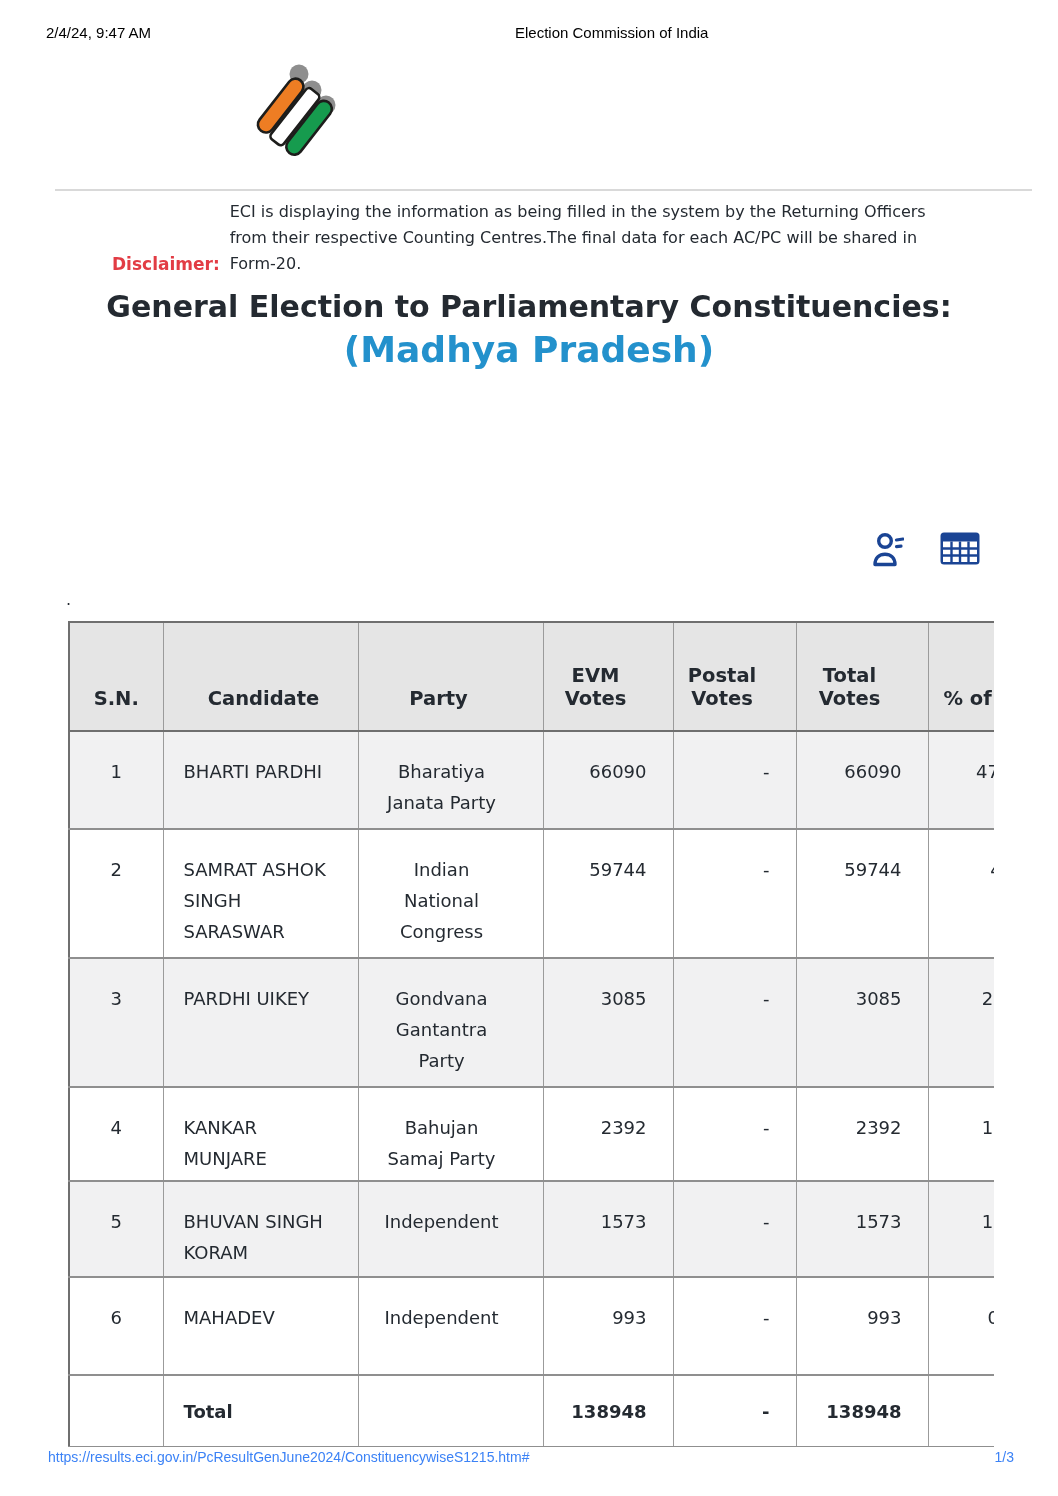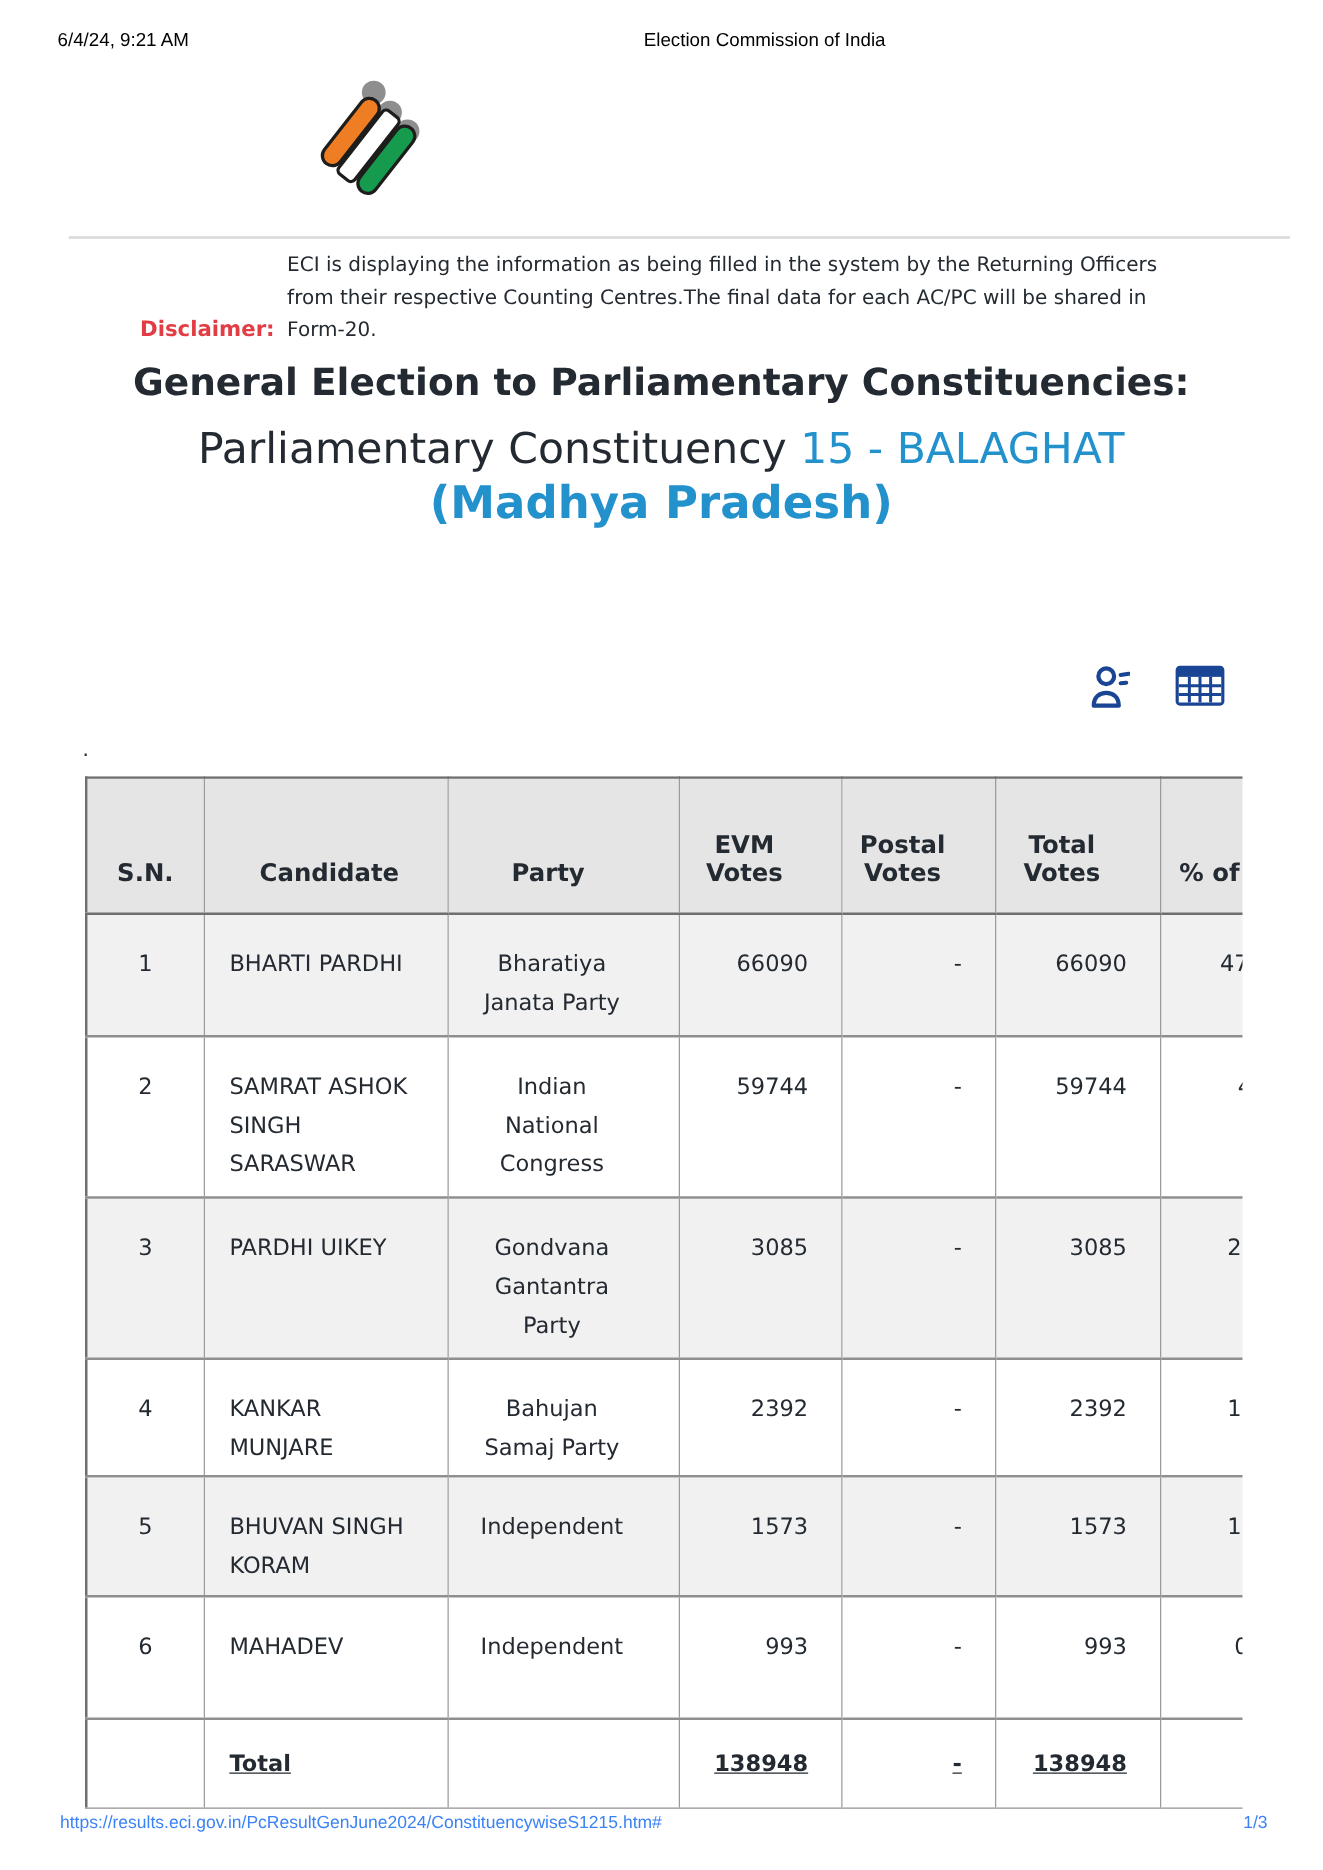--- a/index.html
+++ b/index.html
@@ -85,26 +85,26 @@
   .c6 { text-align:center; }
   th.c1 { padding-left:20px; } th.c2 { padding-left:12px; }
   tbody tr:nth-child(1){height:98px;}
   tbody tr:nth-child(2){height:129px;}
   tbody tr:nth-child(3){height:129px;}
   tbody tr:nth-child(4){height:94px;}
   tbody tr:nth-child(5){height:96px;}
   tbody tr:nth-child(6){height:98px;}
   tr.shaded { background:#f1f1f2; }
   tr.total-row { height:72px; }
-  tr.total-row td { font-weight:bold; padding-top:20px;text-decoration:underline; }
+  tr.total-row td { font-weight:bold; padding-top:20px; }
 </style>
 </head>
 <body>
 
-<div class="print-meta" id="print-datetime">6/4/24, 9:21 AM</div>
+<div class="print-meta" id="print-datetime">2/4/24, 9:47 AM</div>
 <div class="print-meta" id="print-doctitle">Election Commission of India</div>
 
 <svg class="eci-logo" viewBox="0 0 100 106" xmlns="http://www.w3.org/2000/svg">
   <g>
     <circle cx="56" cy="12" r="9.5" fill="#8e8e8e"></circle>
     <circle cx="69" cy="28" r="9.5" fill="#8e8e8e"></circle>
     <circle cx="83" cy="43" r="9.5" fill="#8e8e8e"></circle>
   </g>
   <g transform="rotate(38 48 58)">
     <rect x="23" y="21" width="16" height="64" rx="8" fill="#ee7d23" stroke="#1d1d1b" stroke-width="2.6"></rect>
@@ -115,23 +115,20 @@
 
 <div class="top-divider"></div>
 
 <div class="disclaimer">
   <span class="disclaimer-label">Disclaimer:</span>
   <span class="disclaimer-text">ECI is displaying the information as being filled in the system by the Returning Officers from their respective Counting Centres.The final data for each AC/PC will be shared in Form-20.</span>
 </div>
 
 <div class="headings">
   <div class="h-main">General Election to Parliamentary Constituencies:</div>
-  <div class="h-constituency">
-    <span>Parliamentary Constituency </span><span class="accent">15 - BALAGHAT</span>
-  </div>
   <div class="h-state accent">(Madhya Pradesh)</div>
 </div>
 
 <svg class="toolbar-icon" id="icon-person" viewBox="0 0 32 35" xmlns="http://www.w3.org/2000/svg">
   <circle cx="13" cy="9" r="6.3" fill="none" stroke="#1a4494" stroke-width="3.4"></circle>
   <path d="M3 32.5 c0-6.8 4.6-10.2 10-10.2 s10 3.4 10 10.2 Z" fill="none" stroke="#1a4494" stroke-width="3.4" stroke-linejoin="round"></path>
   <line x1="24.5" y1="8" x2="31" y2="7" stroke="#1a4494" stroke-width="3.2" stroke-linecap="round"></line>
   <line x1="24.5" y1="14.6" x2="29" y2="14.2" stroke="#1a4494" stroke-width="3.2" stroke-linecap="round"></line>
 </svg>
 <svg class="toolbar-icon" id="icon-table" viewBox="0 0 40 33" xmlns="http://www.w3.org/2000/svg">

